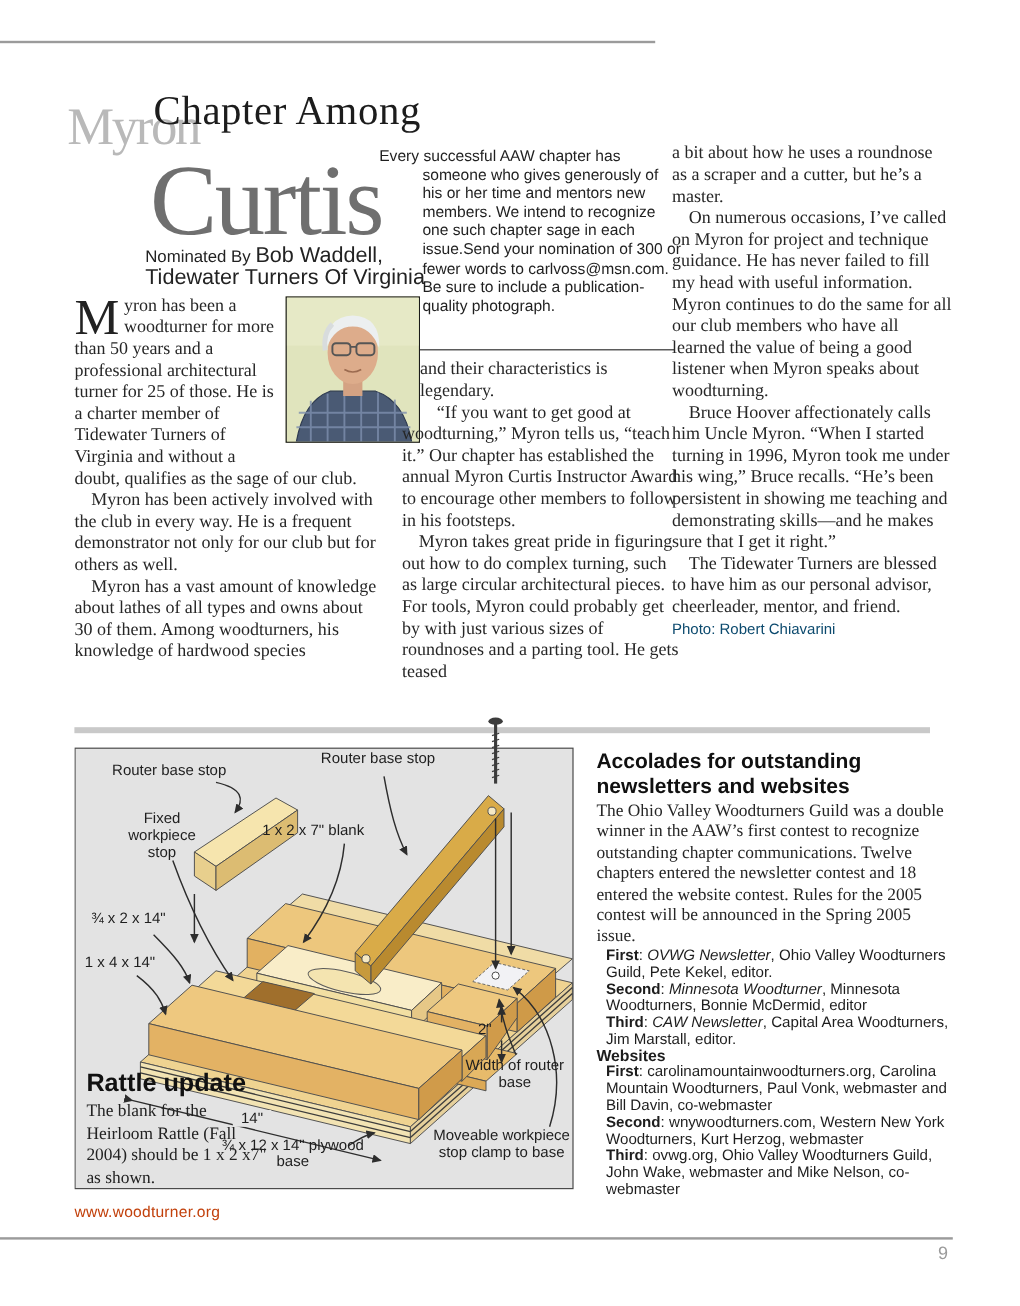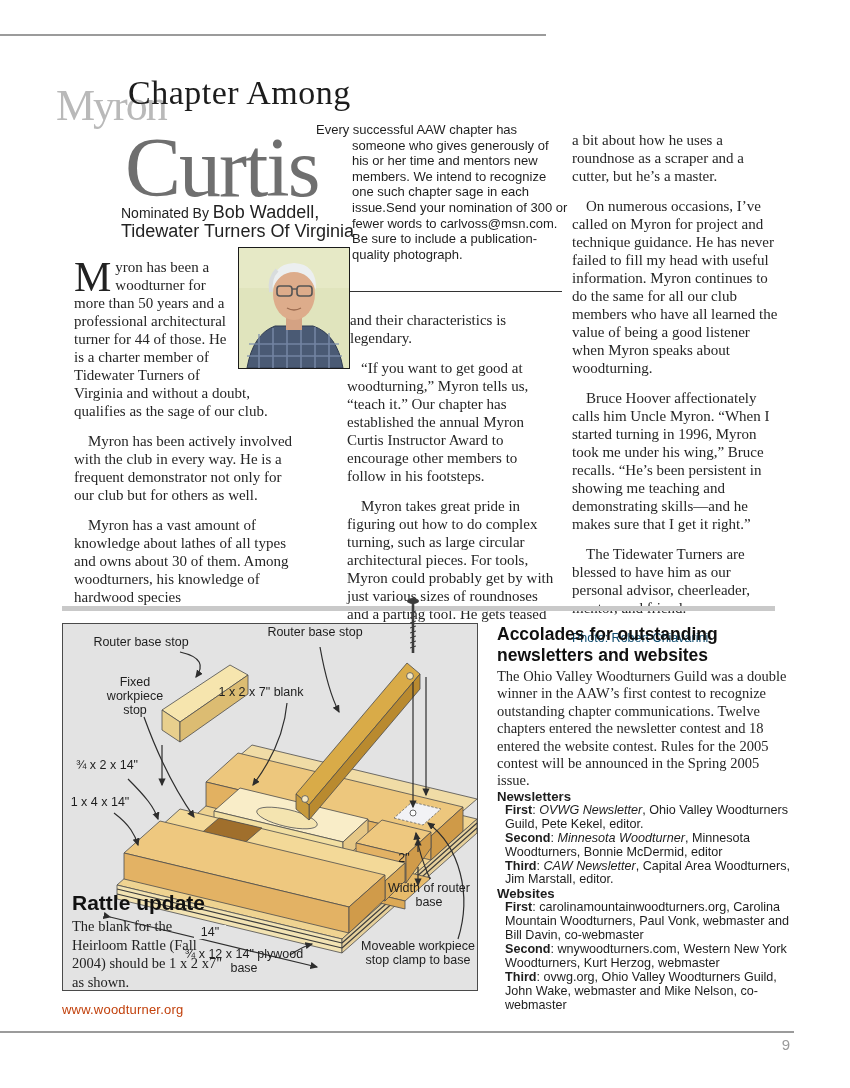--- a/index.html
+++ b/index.html
@@ -21,21 +21,21 @@
   .t-curtis{left:125px;top:126px;font-size:84px;color:#6f6f6f;letter-spacing:-2px;line-height:1;}
   .nominated{left:121px;top:203px;font-size:18px;color:#222;line-height:18px;}
   .nominated .small{font-size:14px;}
   .nominated2{left:121px;top:221px;font-size:18px;color:#222;}
 
   
   .note{left:316px;top:122px;width:252px;font-size:13px;line-height:15.6px;color:#1f1f1f;
         padding-left:36px;text-indent:-36px;box-sizing:border-box;}
   .col2rule{left:335px;top:291px;width:227px;height:1px;background:#333;}
   .bodycol{font-size:15px;line-height:18px;color:#262626;text-align:left;}
-  .bodycol p{margin:12px;}
+  .bodycol p{margin:0;}
   .bodycol p.ind{text-indent:14px;}
   .col1{left:62px;top:246px;width:252px;}
   .col2{left:335px;top:299px;width:236px;}
   .col3{left:560px;top:119px;width:233px;}
   .spacer-r{float:right;width:78px;height:128px;}
   .spacer-l{float:left;width:15px;height:50px;}
   .dropcap{float:left;font-size:42px;line-height:34px;padding:2px 4px 0 0;color:#222;}
   .credit{margin-top:3px;font-size:12.5px;color:#0c4a6e;}
 
   
@@ -104,21 +104,21 @@
       <path d="M32,44 Q30,30 38,22" fill="none" stroke="#d8dcdd" stroke-width="4"></path>
       <rect x="38" y="38" width="15" height="10" rx="3" fill="none" stroke="#555" stroke-width="1.6"></rect>
       <rect x="58" y="38" width="15" height="10" rx="3" fill="none" stroke="#555" stroke-width="1.6"></rect>
       <line x1="53" y1="41" x2="58" y2="41" stroke="#555" stroke-width="1.4"></line>
       <path d="M48,60 Q55,64 62,60" fill="none" stroke="#9c6b50" stroke-width="1.4"></path>
     </svg>
   </div>
 
   <div class="abs bodycol col1">
     <div class="spacer-r"></div>
-    <p><span class="dropcap">M</span><span>yron has been a woodturner for more than 50 years and a professional architectural turner for 44 of those. He is a charter member of Tidewater Turners of Virginia and without a doubt, qualifies as the sage of our club.</span></p>
+    <p><span class="dropcap">M</span><span>yron has been a woodturner for more than 50 years and a professional architectural turner for 25 of those. He is a charter member of Tidewater Turners of Virginia and without a doubt, qualifies as the sage of our club.</span></p>
     <p class="ind">Myron has been actively involved with the club in every way. He is a frequent demonstrator not only for our club but for others as well.</p>
     <p class="ind">Myron has a vast amount of knowledge about lathes of all types and owns about 30 of them. Among woodturners, his knowledge of hardwood species</p>
   </div>
 
   <div class="abs bodycol col2">
     <div class="spacer-l"></div>
     <p>and their characteristics is legendary.</p>
     <p class="ind">“If you want to get good at woodturning,” Myron tells us, “teach it.” Our chapter has established the annual Myron Curtis Instructor Award to encourage other members to follow in his footsteps.</p>
     <p class="ind">Myron takes great pride in figuring out how to do complex turning, such as large circular architectural pieces. For tools, Myron could probably get by with just various sizes of roundnoses and a parting tool. He gets teased</p>
   </div>
@@ -244,21 +244,20 @@
     <div class="dlabel" style="left:118px;top:352px;width:128px;">¾ x 12 x 14" plywood base</div>
     <div class="dlabel" style="left:320px;top:286px;width:94px;">Width of router base</div>
     <div class="dlabel" style="left:298px;top:344px;width:116px;">Moveable workpiece stop clamp to base</div>
     <div class="rattle-t">Rattle update</div>
     <div class="rattle-b">The blank for the Heirloom Rattle (Fall 2004) should be 1 x 2 x7" as shown.</div>
   </div>
 
   <div class="abs acc-h sans">Accolades for outstanding newsletters and websites</div>
   <div class="abs acc-body serif">The Ohio Valley Woodturners Guild was a double winner in the AAW’s first contest to recognize outstanding chapter communications. Twelve chapters entered the newsletter contest and 18 entered the website contest. Rules for the 2005 contest will be announced in the Spring 2005 issue.</div>
   <div class="abs acc-list">
-    <div class="hd">Newsletters</div>
     <div class="entry"><b>First</b><span>: </span><i>OVWG Newsletter</i><span>, Ohio Valley Woodturners Guild, Pete Kekel, editor.</span></div>
     <div class="entry"><b>Second</b><span>: </span><i>Minnesota Woodturner</i><span>, Minnesota Woodturners, Bonnie McDermid, editor</span></div>
     <div class="entry"><b>Third</b><span>: </span><i>CAW Newsletter</i><span>, Capital Area Woodturners, Jim Marstall, editor.</span></div>
     <div class="hd">Websites</div>
     <div class="entry"><b>First</b><span>: </span><span>carolinamountainwoodturners.org, Carolina Mountain Woodturners, Paul Vonk, webmaster and Bill Davin, co-webmaster</span></div>
     <div class="entry"><b>Second</b><span>:  </span><span>wnywoodturners.com, Western New York Woodturners, Kurt Herzog, webmaster</span></div>
     <div class="entry"><b>Third</b><span>: </span><span>ovwg.org, Ohio Valley Woodturners Guild, John Wake, webmaster and Mike Nelson, co-webmaster</span></div>
   </div>
 
   <div class="abs footrule"></div>

